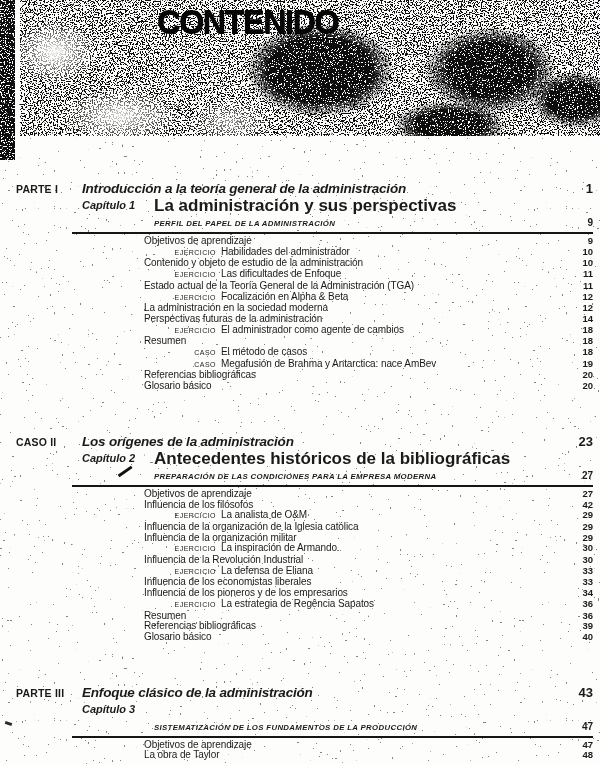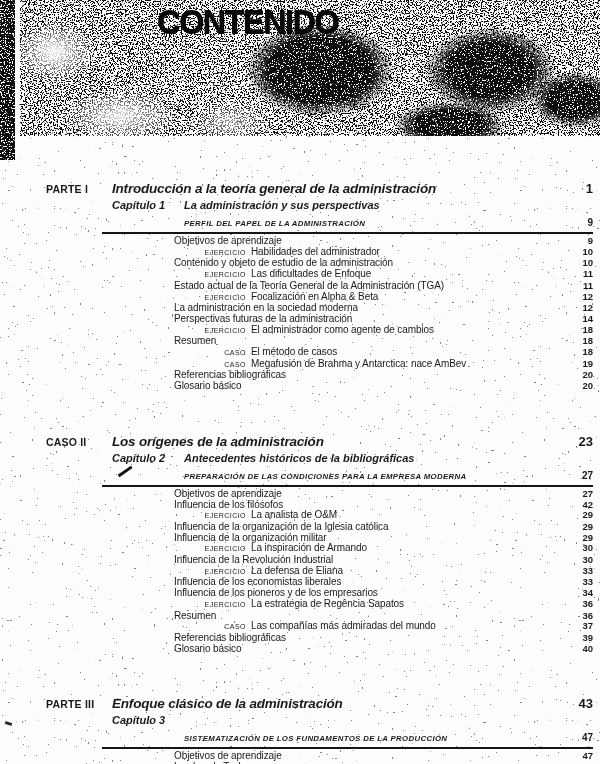--- a/index.html
+++ b/index.html
@@ -33,29 +33,29 @@
   .contenido{
     position:absolute;left:137px;top:2px;margin:0;
     font-size:34px;font-weight:bold;letter-spacing:-1.5px;color:#060606;
     transform:scaleX(.95);transform-origin:left top;
     text-shadow:.5px .5px 0 #000;
   }
   .left-strip{position:absolute;top:0;left:0;z-index:1;}
   .page-grain{position:absolute;top:0;left:0;opacity:.5;z-index:0;}
   
   .toc{position:absolute;top:181px;left:0;width:600px;z-index:2;}
-  .part{padding:0 7px 0 2px;margin-left:44px;}
+  .part{padding:0 7px 0 16px;}
   .part + .part{margin-top:42px;}
   .part-row{display:flex;align-items:baseline;line-height:15px;}
   .part-label{flex:none;width:66px;font-weight:bold;font-size:10.5px;letter-spacing:.2px;}
   .part-title{flex:1;font-weight:bold;font-size:13.5px;letter-spacing:-.2px;font-style:italic;}
   .part-page{flex:none;font-weight:bold;font-size:13px;}
   .chapter-row{display:flex;align-items:flex-start;margin:2px 0 0 66px;line-height:13px;}
   .chapter-label{flex:none;width:72px;font-weight:bold;font-style:italic;font-size:11px;}
-  .chapter-title{flex:1;font-weight:bold;font-size:11px;font-style:italic;}
+  .chapter-title{flex:1;font-weight:bold;font-size:17px;}
   .subtitle-row{display:flex;align-items:baseline;margin:5px 0 0 138px;line-height:11px;}
   .subtitle{flex:1;font-weight:bold;font-style:italic;font-size:7.8px;letter-spacing:.35px;}
   .subtitle-page{flex:none;font-weight:bold;font-size:10px;}
   .rule{height:2px;background:#151515;margin:3px 0 2px 56px;}
   .items{margin-left:128px;}
   .item-row{display:flex;align-items:baseline;line-height:10.7px;}
   .prefix{flex:none;width:72px;margin-right:5px;text-align:right;
     font-size:7px;letter-spacing:.45px;text-transform:uppercase;color:#222;}
   .entry-text{flex:1;font-size:10px;letter-spacing:-.1px;}
   .entry-page{flex:none;font-weight:bold;font-size:9.5px;}
@@ -271,25 +271,20 @@
             <span class="prefix">EJERCICIO</span>
             <span class="entry-text">La estrategia de Regência Sapatos</span>
             <span class="entry-page">36</span>
           </div>
         <div class="item-row">
 
             <span class="entry-text">Resumen</span>
             <span class="entry-page">36</span>
           </div>
         <div class="item-row">
-            <span class="prefix">CASO</span>
-            <span class="entry-text">Las compañías más admiradas del mundo</span>
-            <span class="entry-page">37</span>
-          </div>
-        <div class="item-row">
 
             <span class="entry-text">Referencias bibliográficas</span>
             <span class="entry-page">39</span>
           </div>
         <div class="item-row">
 
             <span class="entry-text">Glosario básico</span>
             <span class="entry-page">40</span>
           </div>
       </div>

